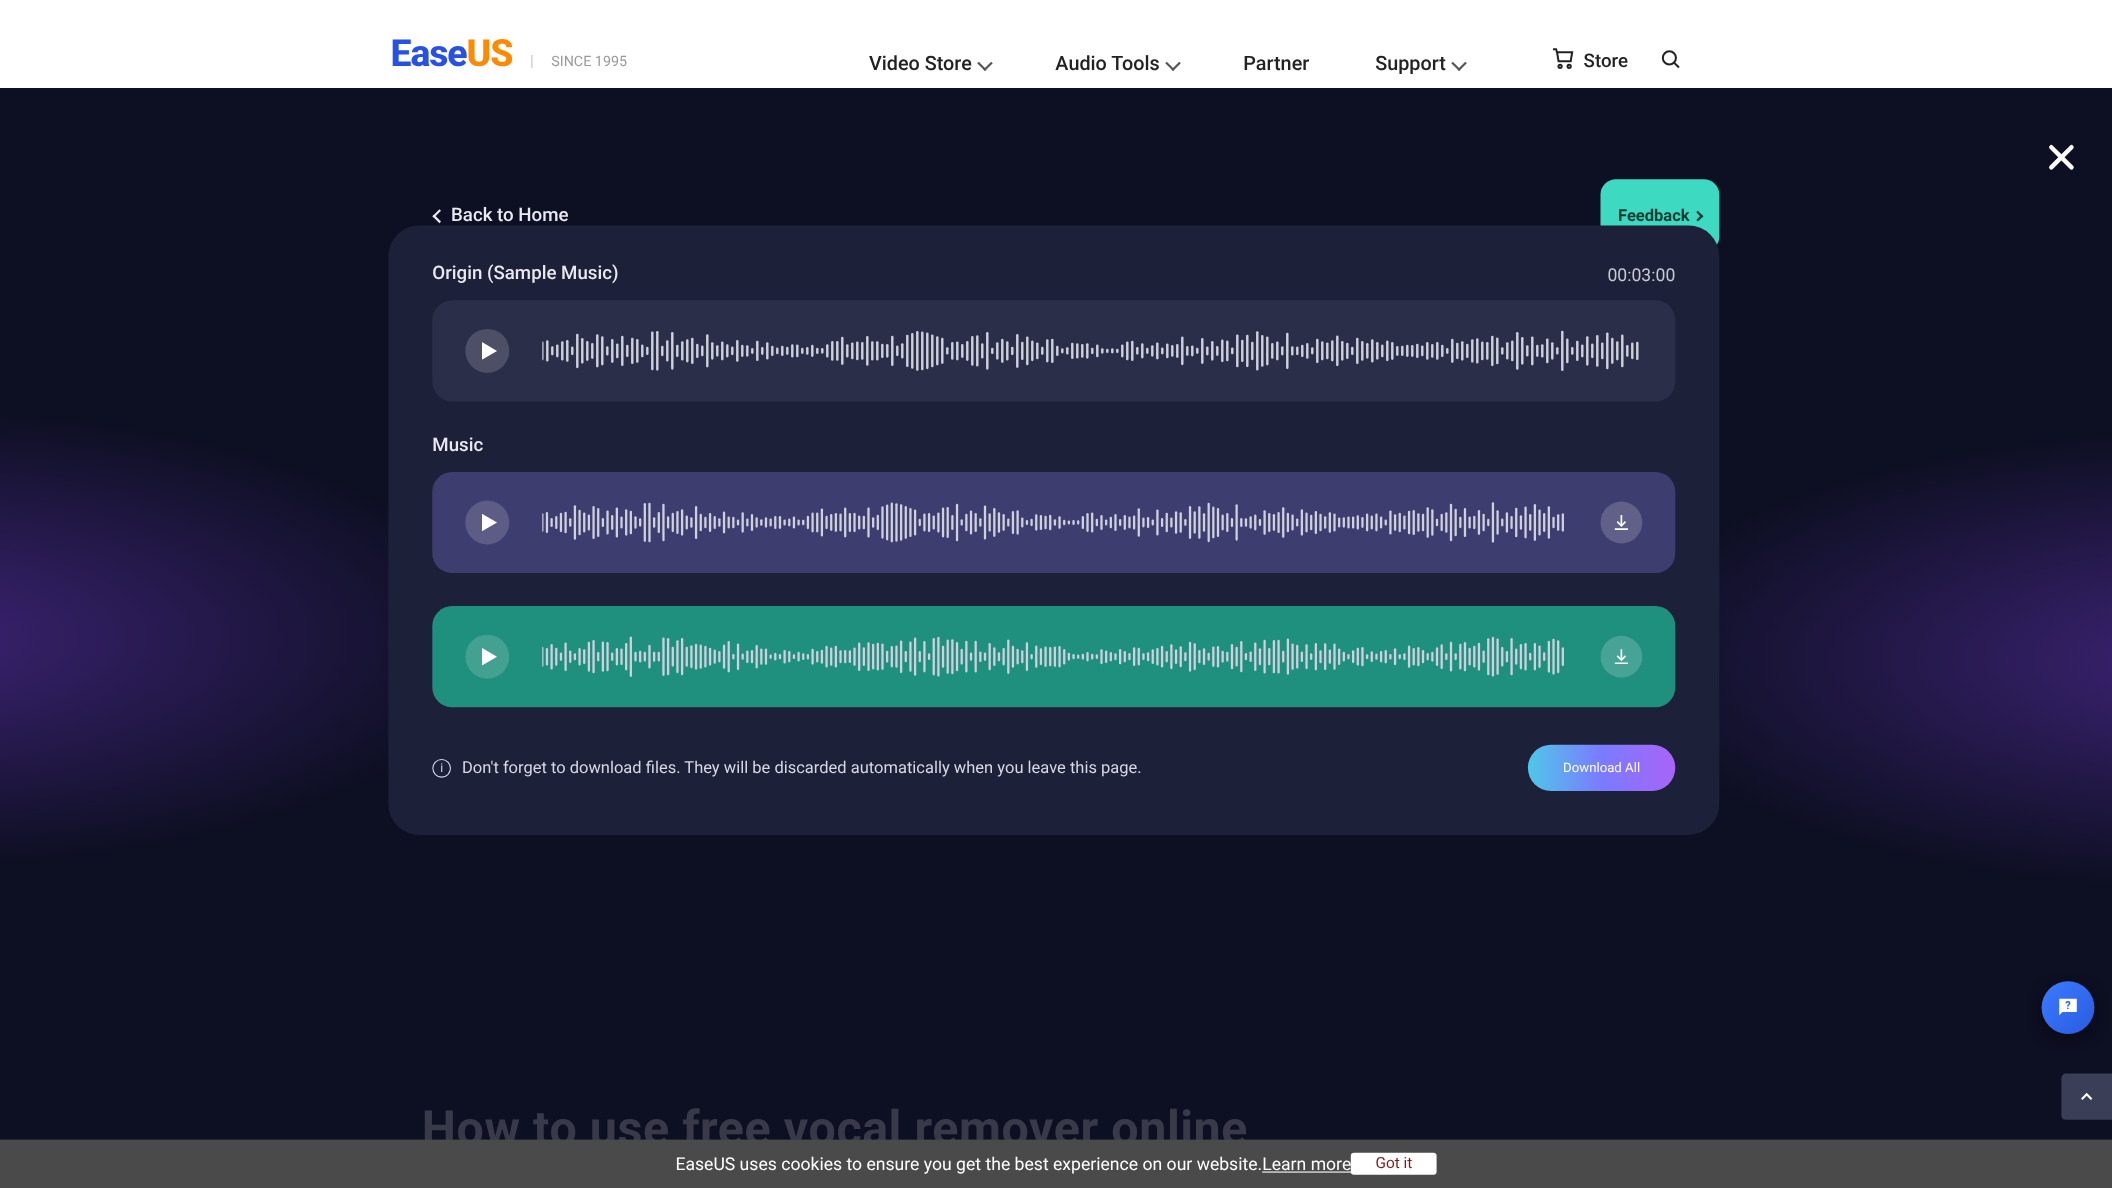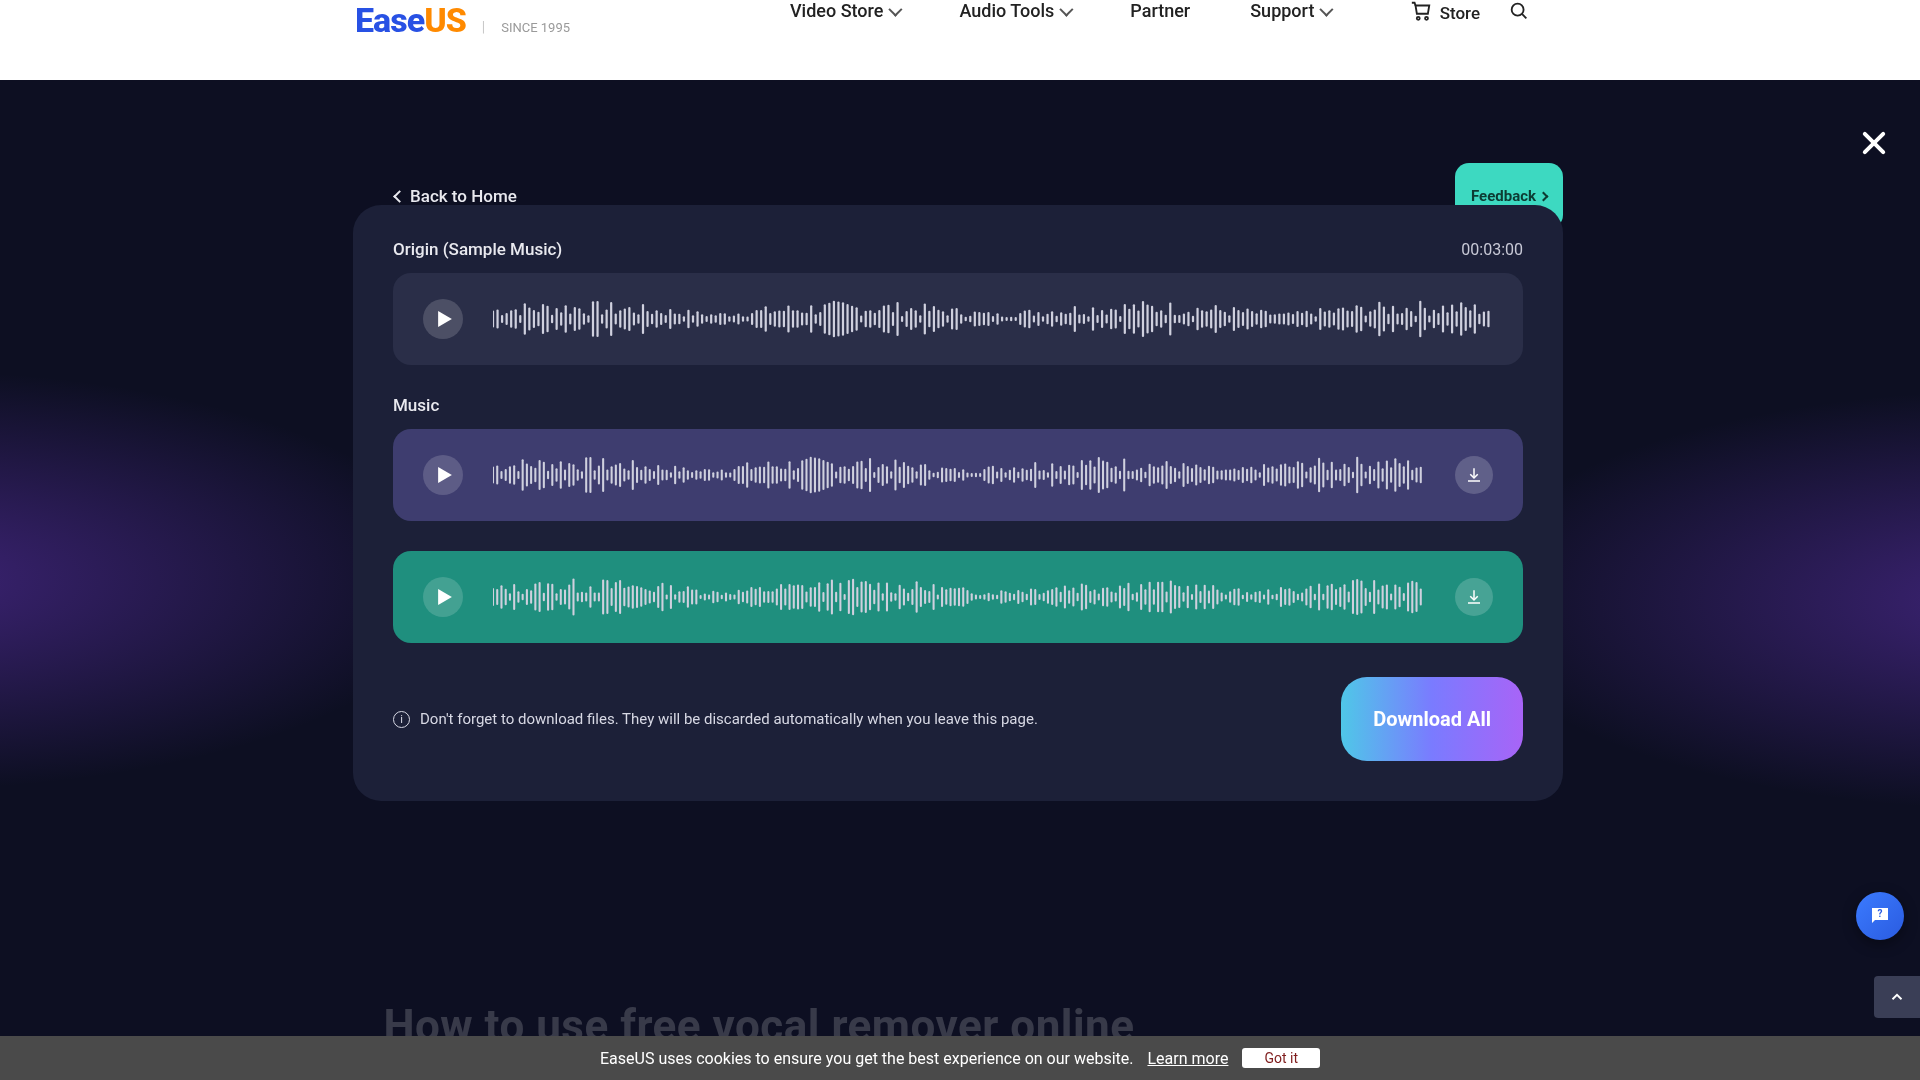--- a/index.html
+++ b/index.html
@@ -1,19 +1,19 @@
 <!DOCTYPE html>
 <html><head>
   <meta charset="utf-8">
   <style>
     * { margin:0; padding:0; box-sizing:border-box; font-family:-apple-system,BlinkMacSystemFont,"Segoe UI",Roboto,sans-serif; }
     body { width:1920px; height:1080px; background:#0a0b1a; overflow:hidden; position:relative; }
 
     
-    .topnav { position:absolute; top:0; left:0; width:1920px; height:80px; background:#fff; display:flex; align-items:flex-start; padding:0 40px; }
+    .topnav { position:absolute; top:0; left:0; width:1920px; height:80px; background:#fff; display:flex; align-items:flex-end; padding:11px 40px; }
     .brand { display:flex; align-items:baseline; gap:12px; margin-left:315px; }
     .brand-logo { font-size:34px; font-weight:800; letter-spacing:-1px; }
     .brand-logo .e  { color:#2851e4; }
     .brand-logo .a  { color:#2851e4; }
     .brand-logo .s  { color:#2851e4; }
     .brand-logo .e2 { color:#2851e4; }
     .brand-logo .us { color:#ff8a00; }
     .brand-sep { color:#c8c8c8; font-size:14px; margin:0 4px; }
     .brand-since { color:#9a9a9a; font-size:13px; }
     .nav-links { display:flex; gap:60px; margin-left:220px; }
@@ -58,27 +58,27 @@
 
     .wave { flex:1; height:40px; }
     .wave line { stroke:#cfd0de; stroke-width:2px; stroke-linecap:round; }
 
     .dl-btn { width:38px; height:38px; border-radius:50%; background:rgba(255,255,255,.18); display:flex; align-items:center; justify-content:center; cursor:pointer; flex-shrink:0; }
     .dl-btn svg { width:18px; height:18px; stroke:#fff; fill:none; stroke-width:2; }
 
     .footer-row { display:flex; align-items:center; }
     .info-msg { display:flex; align-items:center; gap:10px; color:#d7d8e4; font-size:15px; }
     .info-icon { width:17px; height:17px; border:1.5px solid #d7d8e4; border-radius:50%; display:flex; align-items:center; justify-content:center; font-size:11px; }
-    .dl-all { margin-left:auto; padding:30px 32px; border-radius:26px; font-size:20px; font-weight:700; color:#fff; cursor:pointer;
+    .dl-all { margin-left:auto; padding:14px 32px; border-radius:26px; font-size:12px; font-weight:400; color:#fff; cursor:pointer;
               background:linear-gradient(90deg,#4fc7e8 0%, #7a7bff 50%, #a864f7 100%); }
 
     
     .headline-bg { position:absolute; bottom:28px; left:0; width:1518px; text-align:center; color:rgba(255,255,255,.18); font-size:44px; font-weight:700; letter-spacing:.5px; }
 
-    .cookie-bar { position:absolute; bottom:0; left:0; width:1920px; height:44px; background:#4a4a4a; display:flex; align-items:center; justify-content:center; gap:14px; color:#fff; font-size:16px; }
+    .cookie-bar { position:absolute; bottom:0; left:0; width:1920px; height:44px; background:#4a4a4a; display:flex; align-items:center; justify-content:center; color:#fff; font-size:16px; }
     .cookie-link { text-decoration:underline; cursor:pointer; }
     .cookie-btn  { background:#fff; color:#7f1d1d; font-size:14px; padding:2px 22px; border-radius:3px; cursor:pointer; }
 
     .chat-fab { position:absolute; right:16px; bottom:140px; width:48px; height:48px; border-radius:50%; background:linear-gradient(135deg,#3b7bff,#2a5be0); display:flex; align-items:center; justify-content:center; cursor:pointer; box-shadow:0 4px 14px rgba(0,0,0,.4); }
     .chat-fab svg { width:24px; height:24px; fill:#fff; }
 
     .scroll-top { position:absolute; right:0; bottom:62px; width:46px; height:42px; background:#3a3e56; display:flex; align-items:center; justify-content:center; cursor:pointer; border-top-left-radius:4px; border-bottom-left-radius:4px; }
     .scroll-top svg { width:18px; height:18px; stroke:#fff; fill:none; stroke-width:2.5; }
   </style>
 </head>

